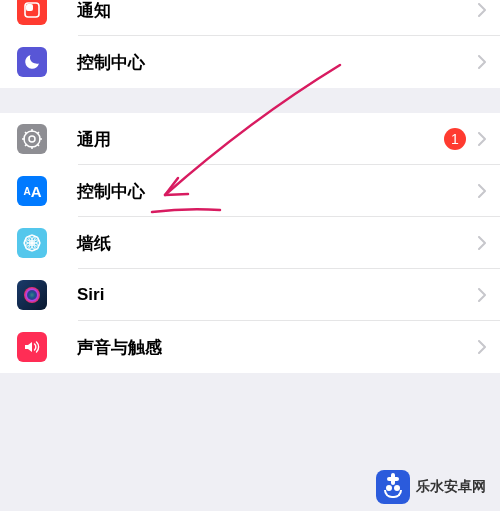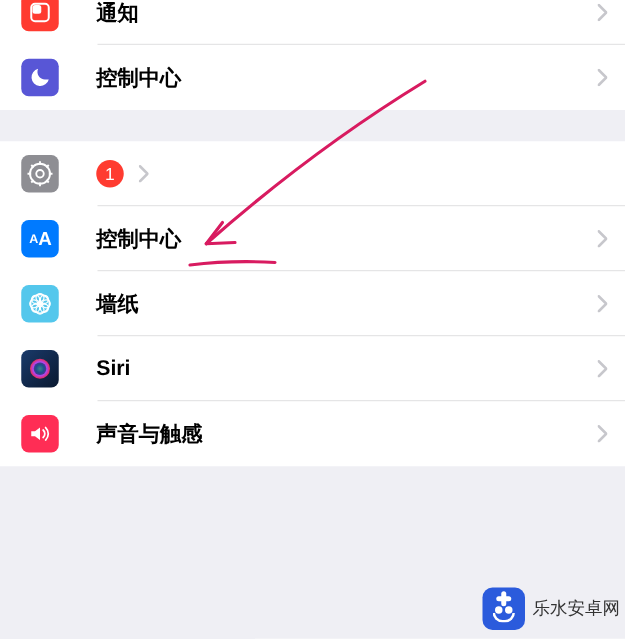--- a/index.html
+++ b/index.html
@@ -59,26 +59,26 @@
       padding: 0 6px;
     }
     .arrow-overlay {
       position: absolute;
       pointer-events: none;
       z-index: 5;
     }
     .watermark {
       position: absolute;
       bottom: 4px;
-      right: 4px;
+      right: 14px;
       display: flex;
       align-items: center;
       font-size: 14px;
       color: #333;
-      font-weight: 400;
+      font-weight: 700;
       z-index: 10;
       height: 40px;
     }
     .watermark-icon {
       width: 34px;
       height: 34px;
       border-radius: 8px;
       background: #2b5bdc;
       display: flex;
       align-items: center;
@@ -148,20 +148,21 @@
               <line x1="1" y1="11" x2="4" y2="11"></line>
               <line x1="18" y1="11" x2="21" y2="11"></line>
               <line x1="4" y1="4" x2="6" y2="6"></line>
               <line x1="16" y1="16" x2="18" y2="18"></line>
               <line x1="4" y1="18" x2="6" y2="16"></line>
               <line x1="16" y1="6" x2="18" y2="4"></line>
             </g>
           </svg>
       </div>
     </div>
+    <span class="label">通用</span>
     <span class="badge">1</span>
     <span class="chevron">
         <svg width="8" height="14" viewBox="0 0 8 14">
           <path d="M1 1l6 6-6 6" fill="none" stroke="#c7c7cc" stroke-width="2" stroke-linecap="round" stroke-linejoin="round"></path>
         </svg>
       </span>
   </div>
 
   <div class="row">
     <div class="icon-wrap" style="background:#007aff;">

